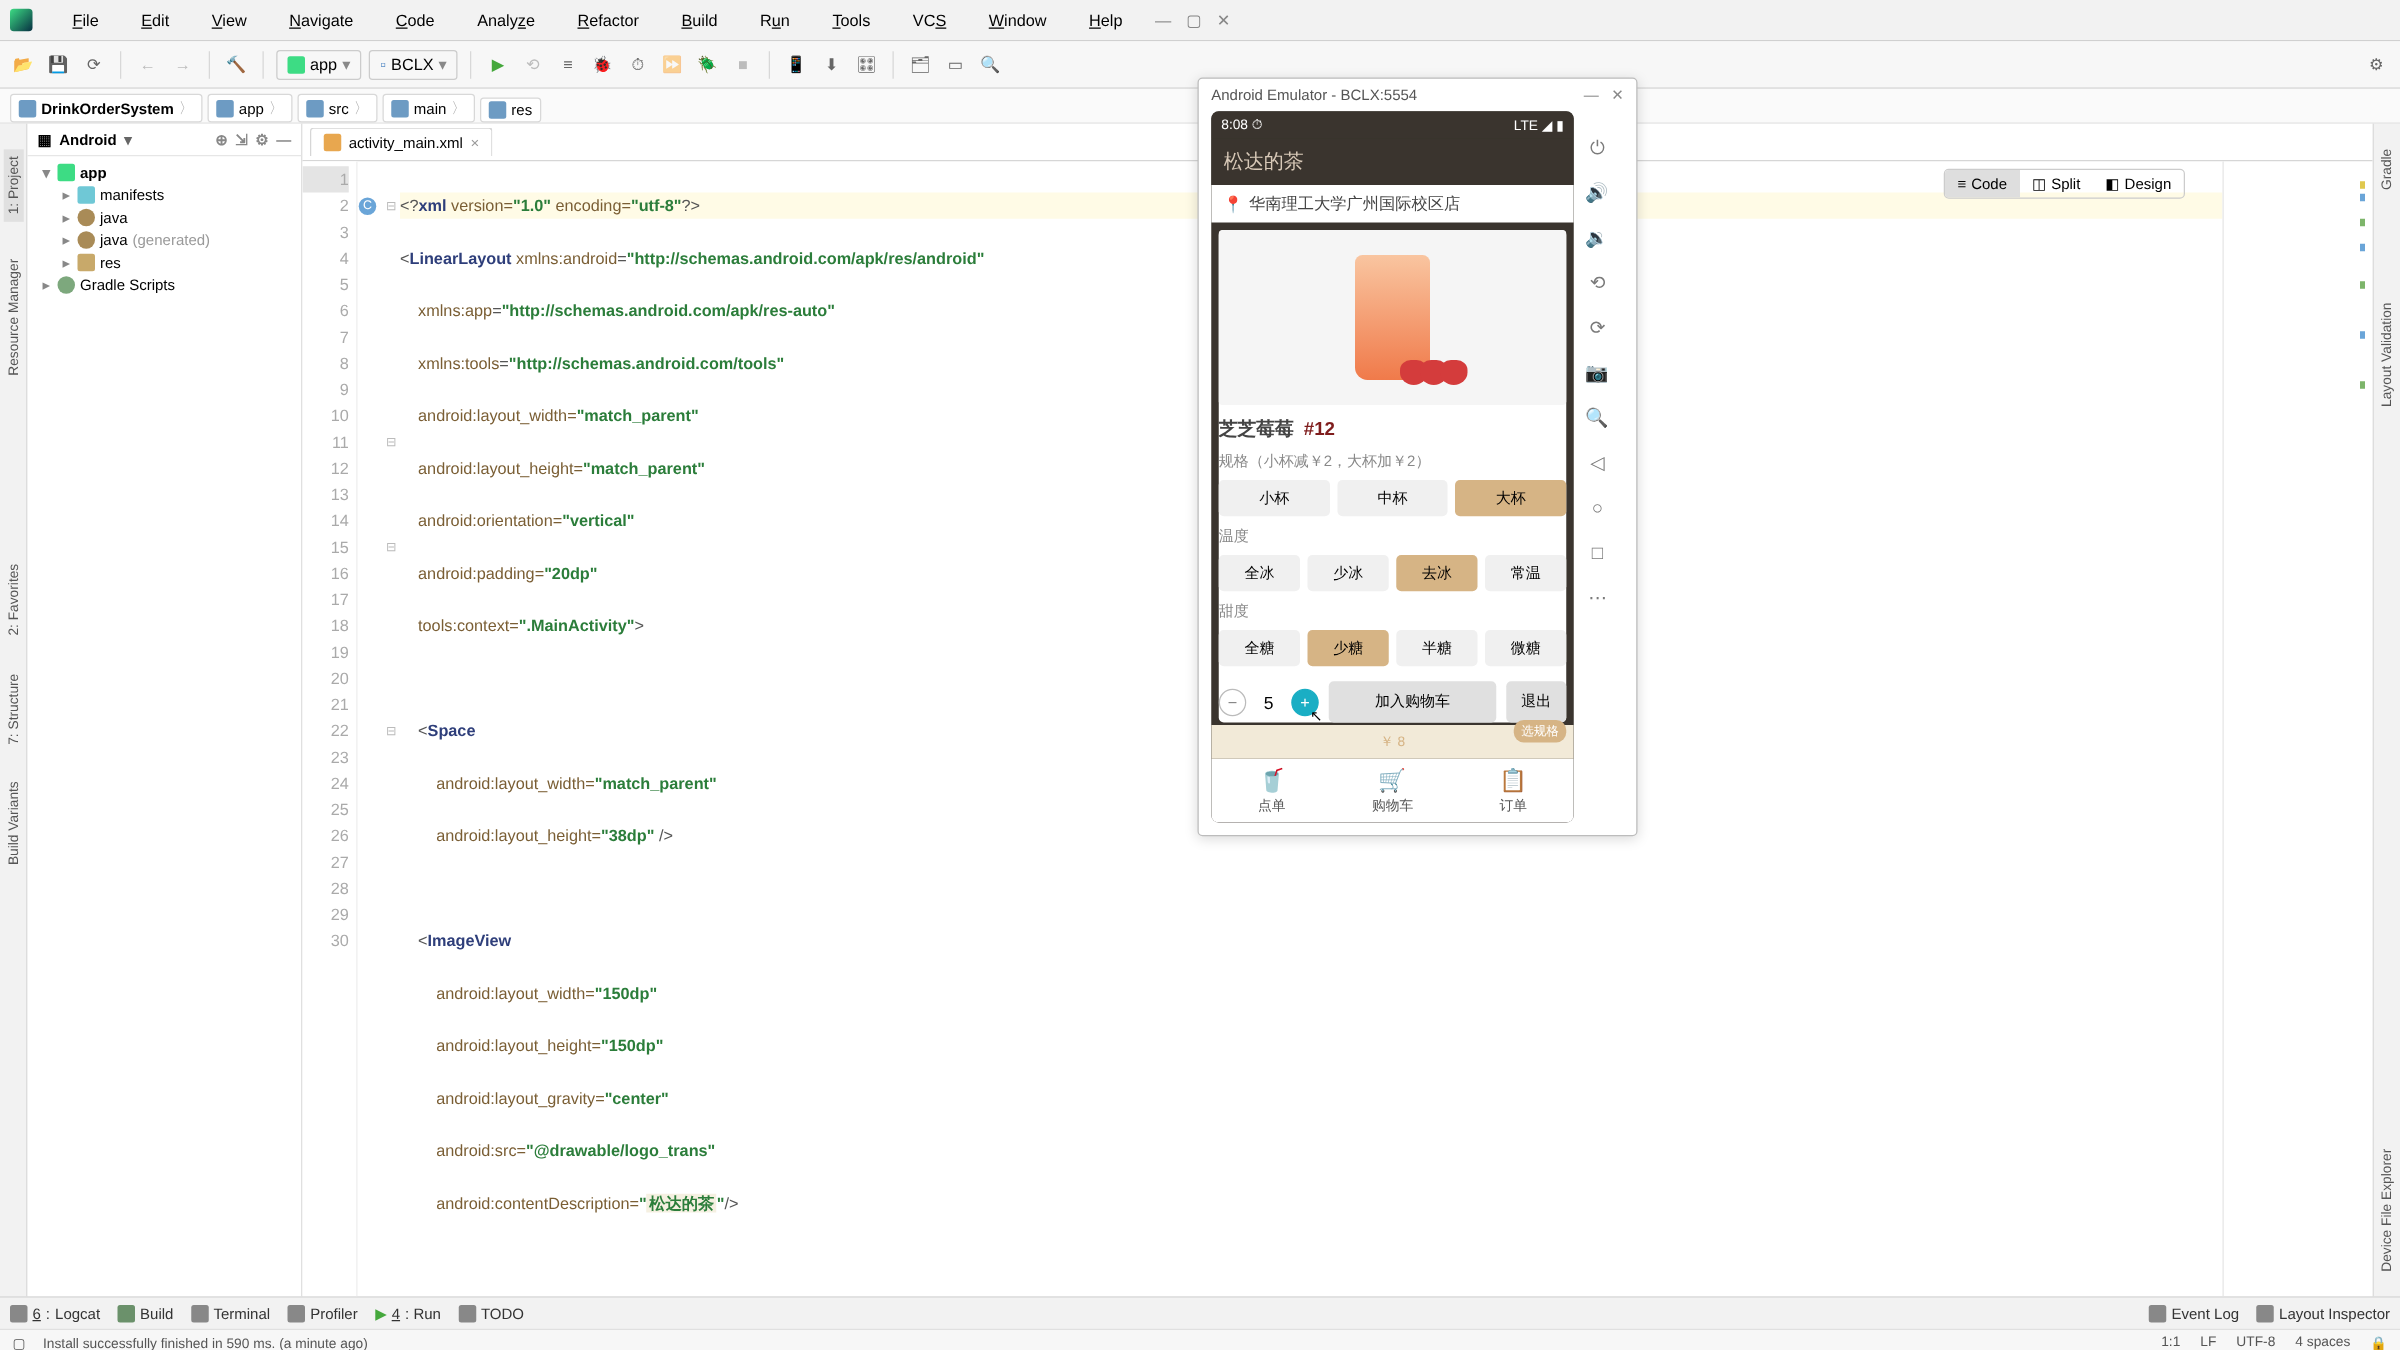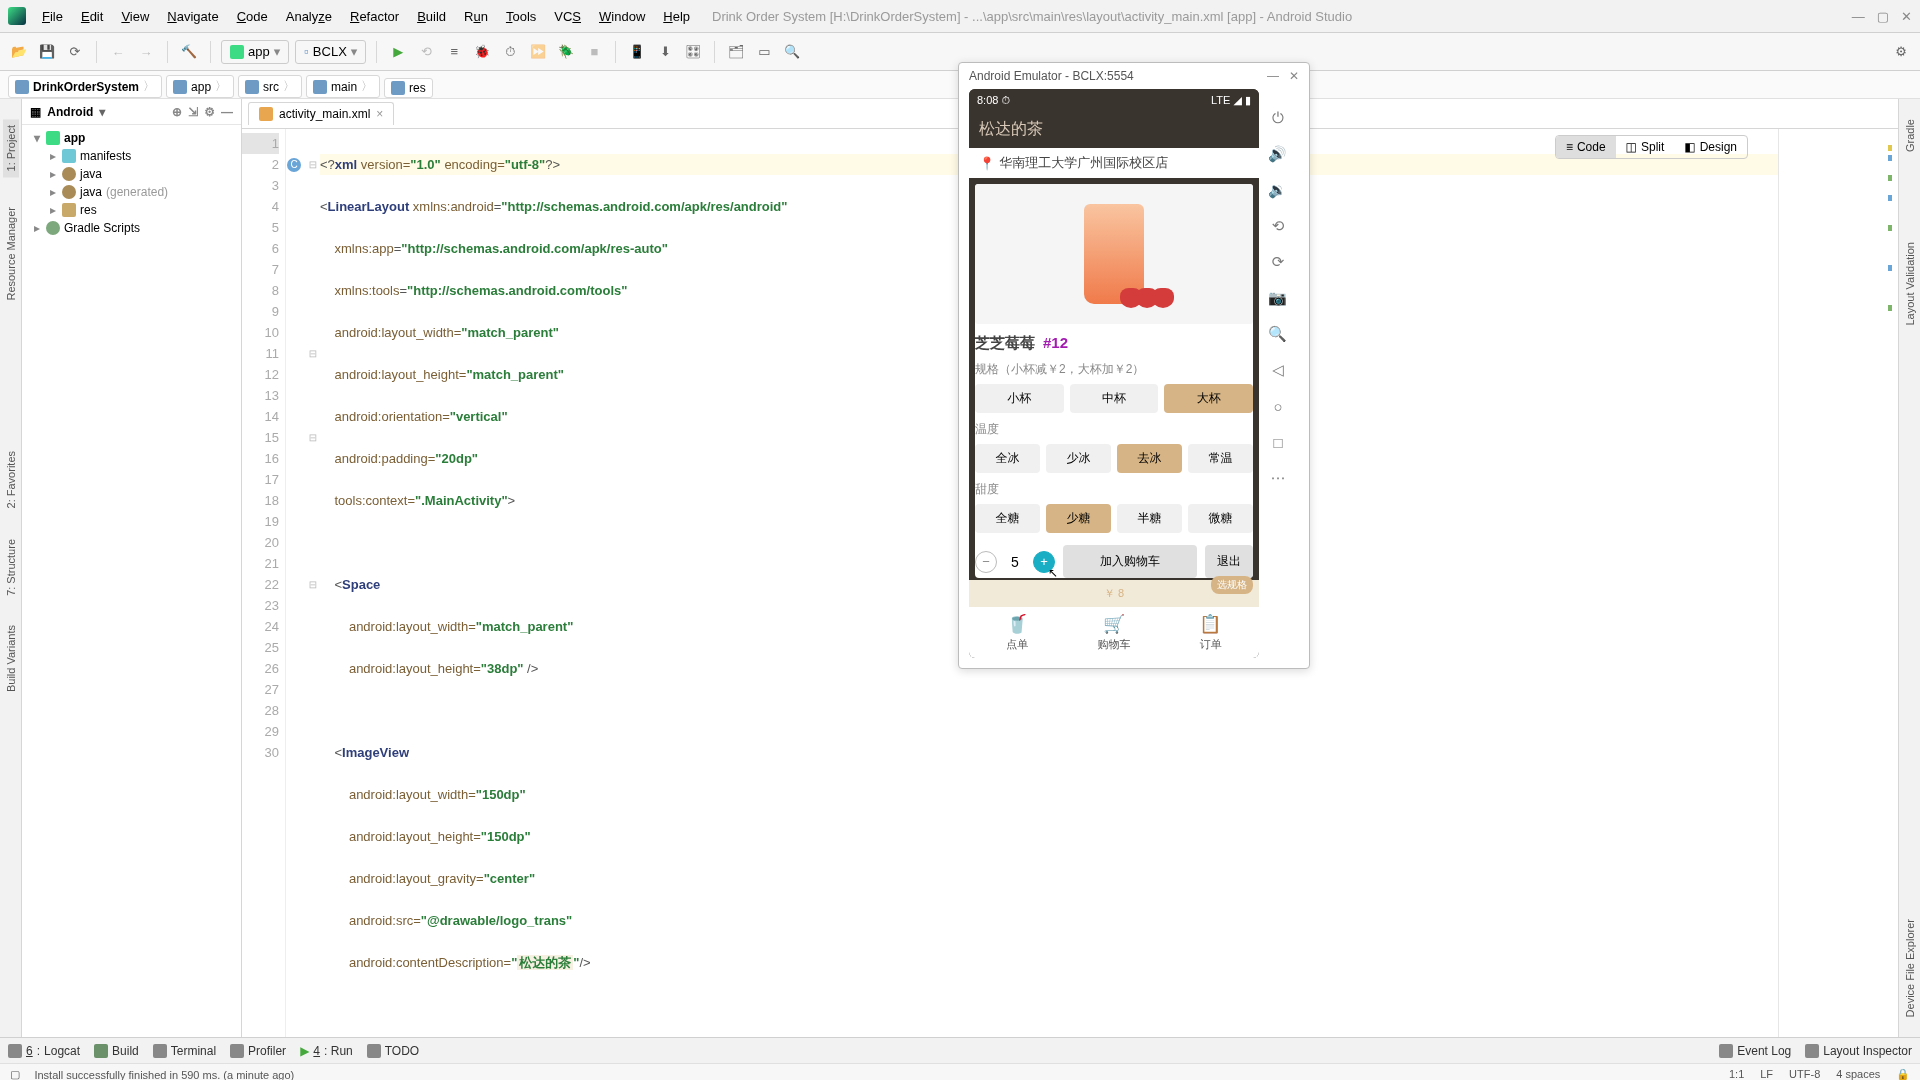--- a/index.html
+++ b/index.html
@@ -1,19 +1,19 @@
 <!DOCTYPE html>
 <html><head>
 <meta charset="utf-8">
 <style>
 * { box-sizing: border-box; margin: 0; padding: 0; font-family: "Segoe UI", Arial, sans-serif; }
 body { width: 1920px; height: 1080px; background: #f0f0f0; overflow: hidden; font-size: 13px; }
 
 
-.menubar { display: flex; align-items: center; height: 16px; background: #f2f2f2; border-bottom: 1px solid #d0d0d0; padding: 16px 8px; gap: 2px; }
+.menubar { display: flex; align-items: center; height: 16px; background: #f2f2f2; border-bottom: 1px solid #d0d0d0; padding: 16px 8px; gap: 18px; }
 .menubar .logo { width: 18px; height: 18px; background: linear-gradient(135deg,#3ddc84,#073042); border-radius: 3px; margin-right: 6px; }
 .menubar .item { padding: 2px 8px; cursor: pointer; }
 .menubar .item u { text-decoration: underline; }
 .menubar .title { margin-left: 12px; color: #9a9a9a; flex: 1; }
 .menubar .win-controls { display: flex; gap: 12px; color: #888; }
 .menubar .win-controls span { cursor: pointer; }
 
 
 .toolbar { display: flex; align-items: center; height: 38px; background: #f7f7f7; border-bottom: 1px solid #d0d0d0; padding: 0 8px; gap: 6px; }
 .tb-sep { width: 1px; height: 22px; background: #d8d8d8; margin: 0 4px; }
@@ -97,21 +97,21 @@
 .statusbar { display: flex; align-items: center; justify-content: space-between; color: #fff; font-size: 11px; padding: 4px 8px; height: 22px; background: #3a342e; }
 .appbar { color: #d8c9b8; padding: 8px 10px; font-size: 16px; background: #3a342e; }
 .appbar-sub { background: #fff; display: flex; align-items: center; gap: 4px; padding: 6px 10px; font-size: 13px; color: #444; }
 .loc-pin { color: #666; }
 .card-sheet { background: #fff; margin: 6px; border-radius: 4px; }
 .prod-img { height: 140px; background: #f5f5f5; display: flex; align-items: center; justify-content: center; border-radius: 3px; }
 .cup { width: 60px; height: 100px; background: linear-gradient(#f9c5a0,#f07a4a); border-radius: 6px 6px 10px 10px; position: relative; }
 .straw-berries { position: absolute; right: -30px; bottom: -4px; display: flex; }
 .berry { width: 22px; height: 20px; background: #d43c3c; border-radius: 40% 40% 50% 50%; margin-left: -6px; }
 .prod-title { display: flex; align-items: baseline; gap: 8px; margin-top: 10px; font-size: 15px; font-weight: 600; color: #444; }
-.prod-title .pid { color: #a21caf; }
+.prod-title .pid { color: #7f1d1d; }
 .prod-desc { color: #888; font-size: 12px; margin-top: 6px; line-height: 1.4; border-bottom: 1px solid #eee; padding-bottom: 8px; }
 .spec-label { color: #888; font-size: 12px; margin-top: 8px; }
 .chip-row { display: flex; gap: 6px; margin-top: 6px; flex-wrap: wrap; }
 .chip { flex: 1; min-width: 58px; text-align: center; padding: 6px 0; font-size: 12px; background: #f0f0f0; border-radius: 4px; cursor: pointer; }
 .chip.sel { background: #d6b485; }
 .bottom-row { display: flex; align-items: center; gap: 8px; margin-top: 12px; }
 .qtybtn { width: 22px; height: 22px; border: 1.5px solid #bbb; border-radius: 50%; display: flex; align-items: center; justify-content: center; color: #888; cursor: pointer; }
 .qtybtn.plus { border-color: #1aaec4; background: #1aaec4; color: #fff; position: relative; }
 .cursor-ptr { position: absolute; bottom: -8px; right: -4px; font-size: 12px; color: #000; }
 .qty-val { width: 20px; text-align: center; font-size: 14px; }
@@ -145,21 +145,20 @@
   <span class="item"><u>N</u>avigate</span>
   <span class="item"><u>C</u>ode</span>
   <span class="item">Analy<u>z</u>e</span>
   <span class="item"><u>R</u>efactor</span>
   <span class="item"><u>B</u>uild</span>
   <span class="item">R<u>u</u>n</span>
   <span class="item"><u>T</u>ools</span>
   <span class="item">VC<u>S</u></span>
   <span class="item"><u>W</u>indow</span>
   <span class="item"><u>H</u>elp</span>
-  <span class="title">Drink Order System [H:\DrinkOrderSystem] - ...\app\src\main\res\layout\activity_main.xml [app] - Android Studio</span>
   <div class="win-controls">
     <span>—</span>
     <span>▢</span>
     <span>✕</span>
   </div>
 </div>
 
 <div class="toolbar">
   <span class="tb-btn">📂</span>
   <span class="tb-btn">💾</span>

